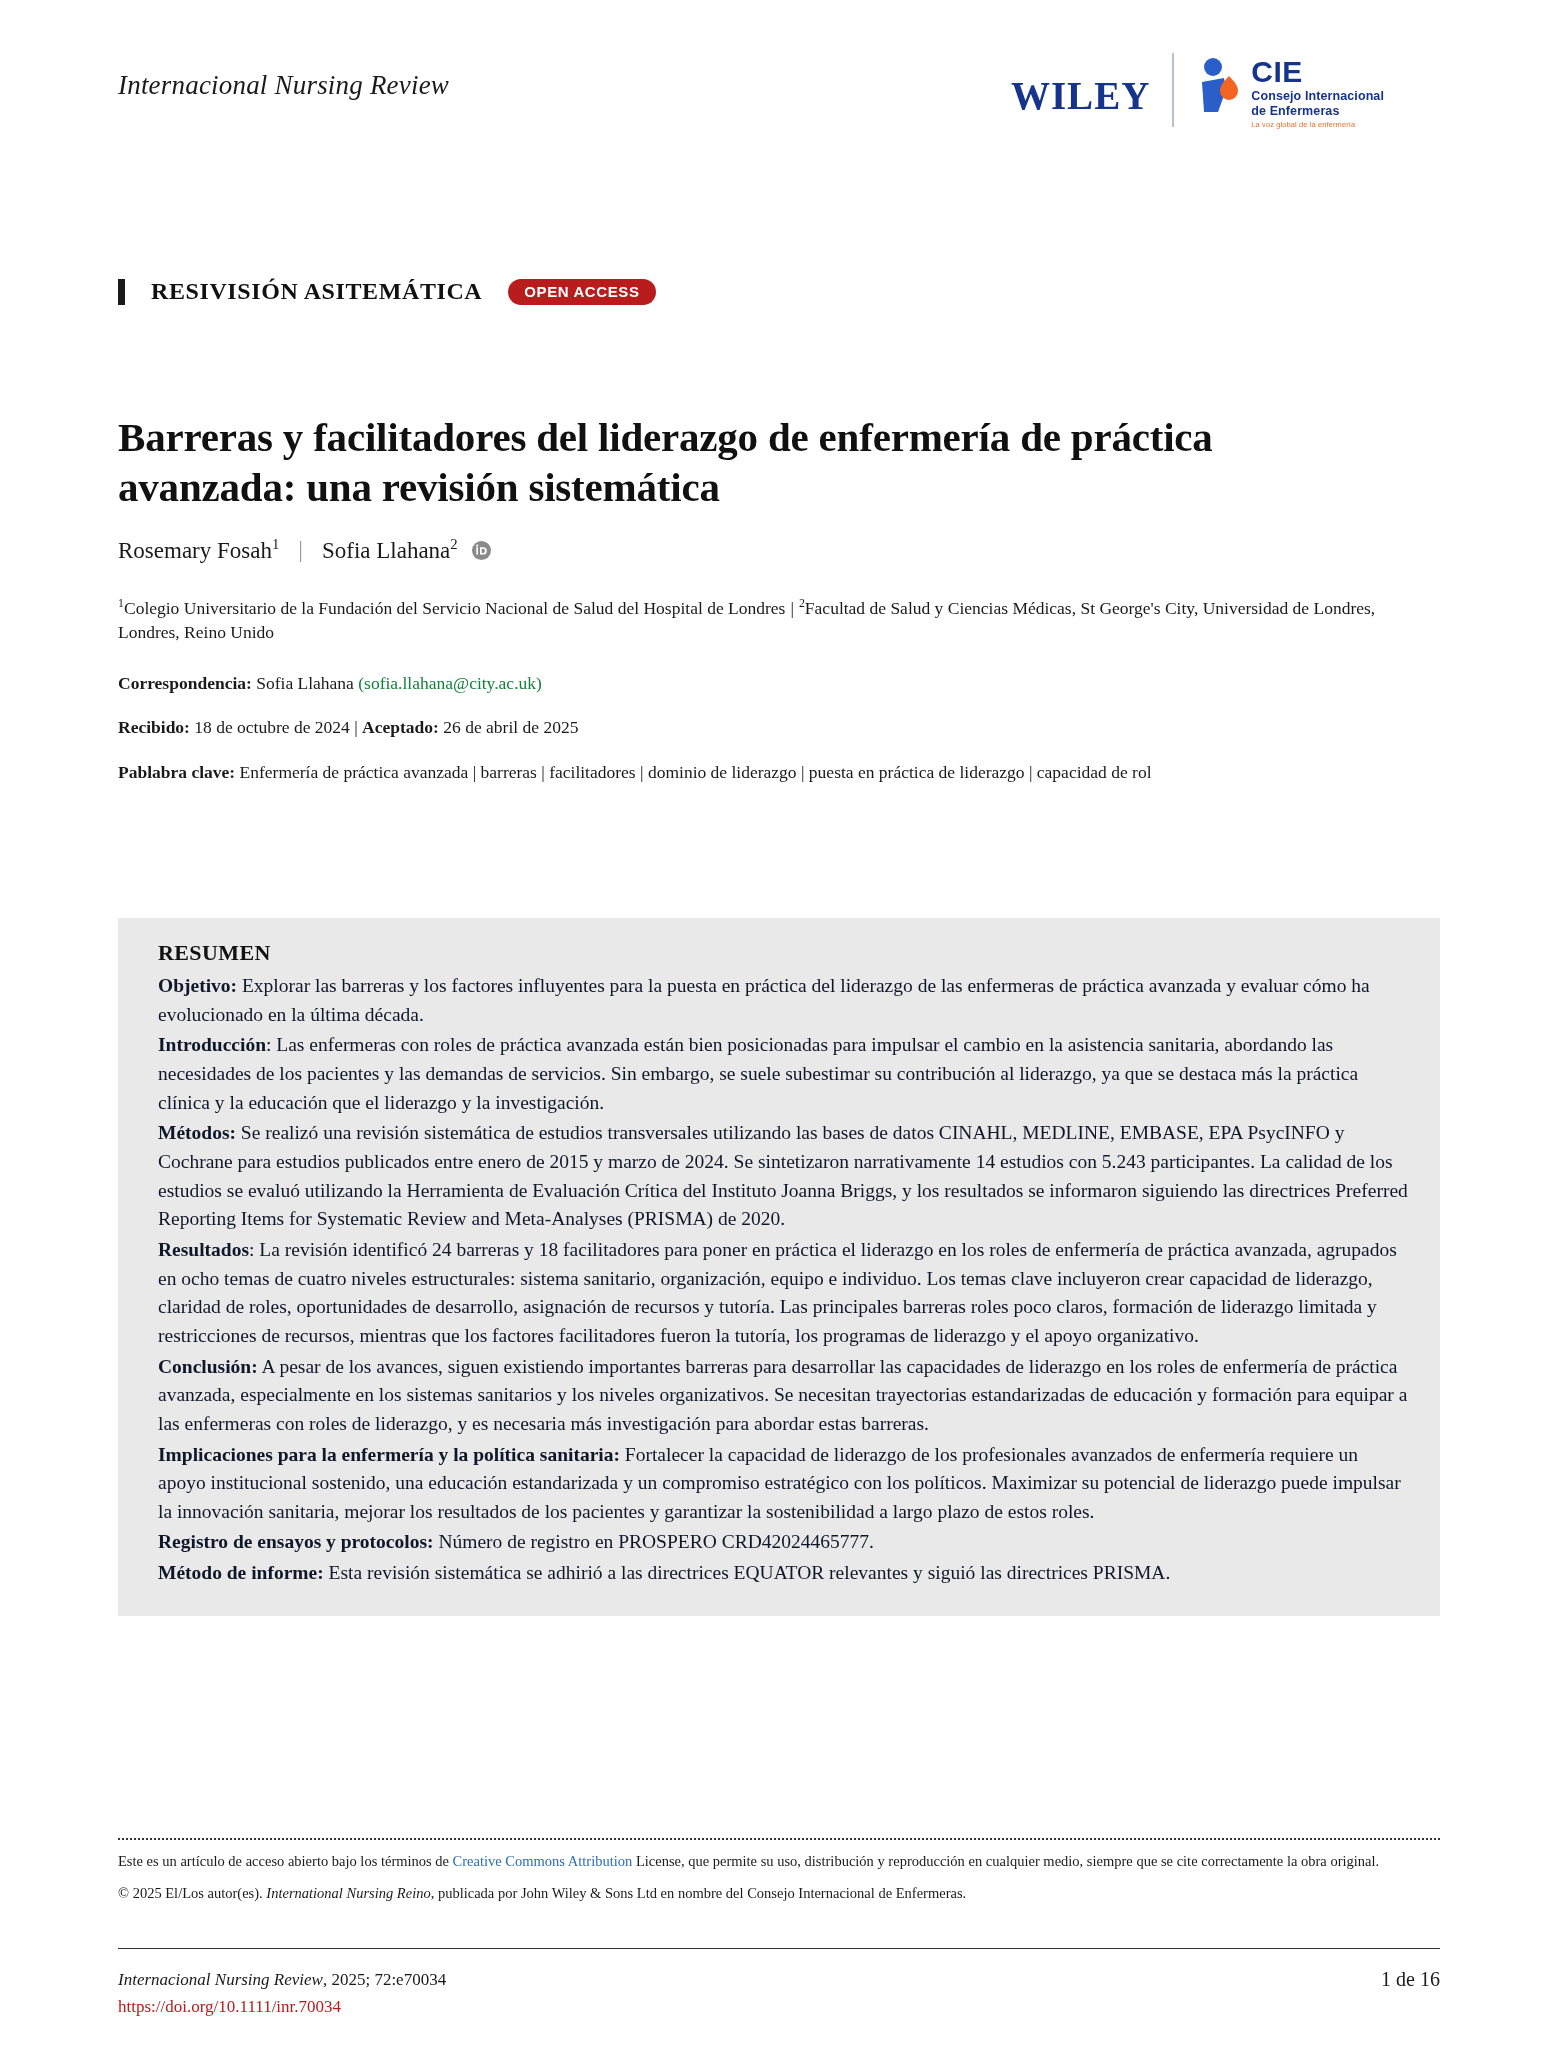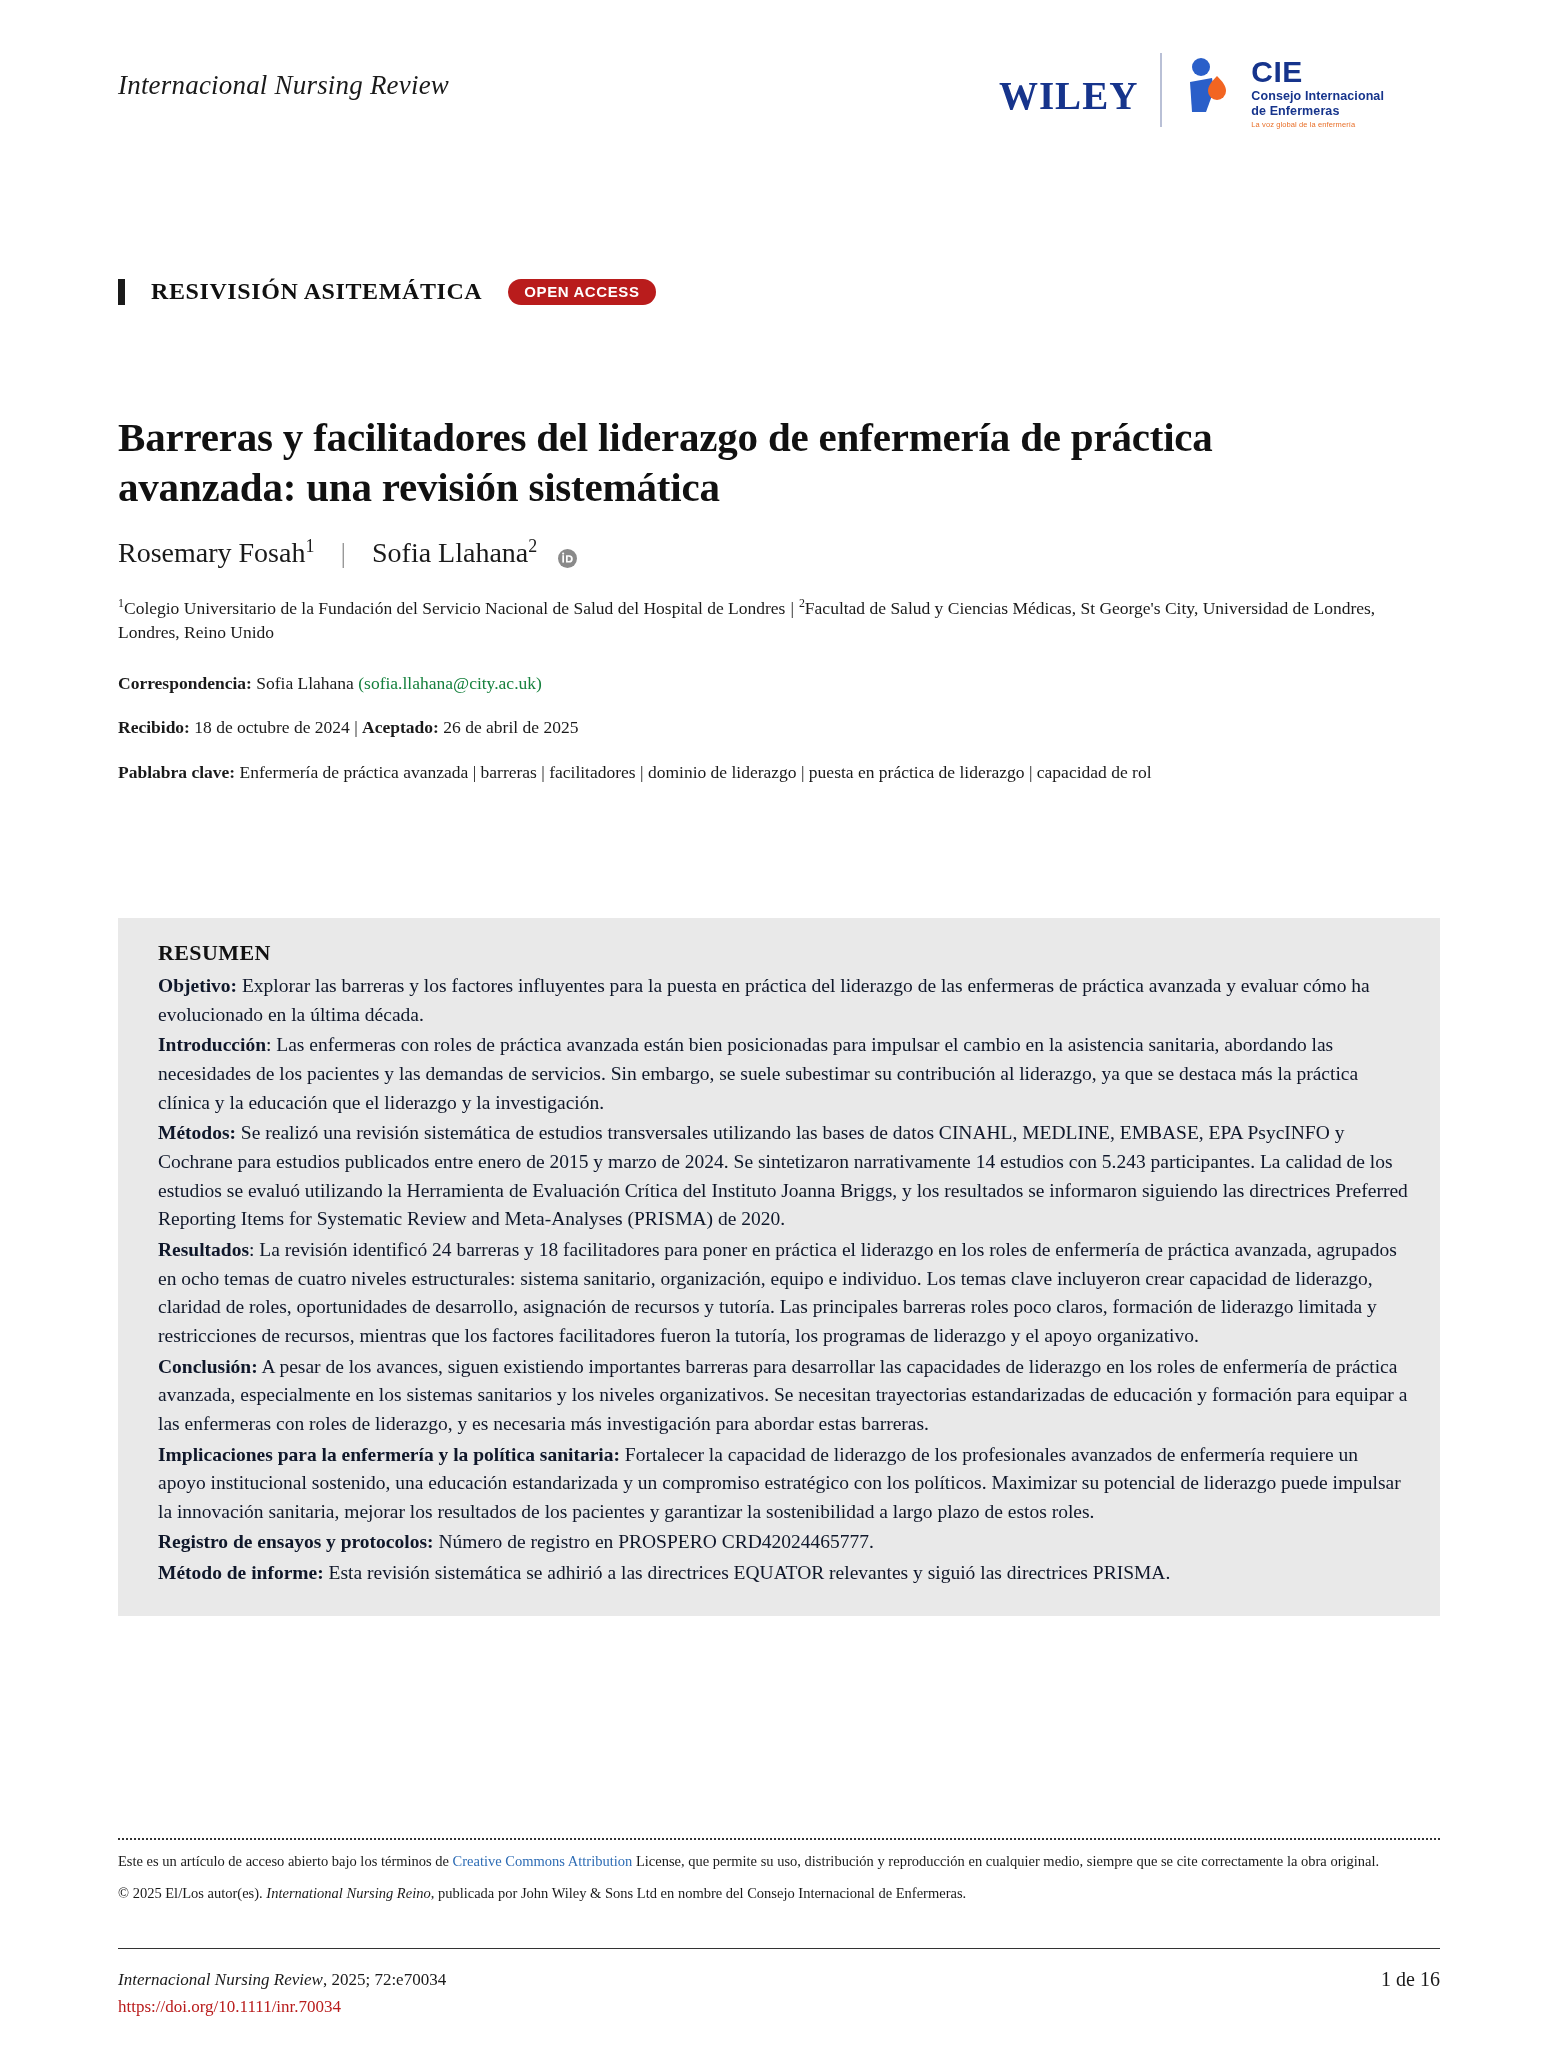--- a/index.html
+++ b/index.html
@@ -59,21 +59,21 @@
     text-transform: lowercase;
   }
   .logo-divider {
     width: 2px;
     height: 74px;
     background: #b9c0d6;
   }
   .cie-logo {
     display: flex;
     align-items: flex-start;
-    gap: 21px;
+    gap: 9px;
     padding-top: 4px;
   }
   .cie-mark {
     position: relative;
     width: 46px;
     height: 60px;
   }
   .cie-text {
     line-height: 1.05;
   }
@@ -143,25 +143,25 @@
     line-height: 1.22;
     letter-spacing: -0.2px;
     color: #111;
   }
 
   
   .authors {
     position: absolute;
     top: 536px;
     left: 118px;
-    font-size: 28px;
+    font-size: 23px;
     color: #1a1a1a;
     display: flex;
     align-items: center;
-    gap: 12px;
+    gap: 5px;
   }
   .authors sup { font-size: 0.64em; vertical-align: super; }
   .author-sep {
     color: #999;
     margin: 0 14px;
   }
   .orcid-icon {
     display: inline-block;
     margin-left: 9px;
     width: 19px;

